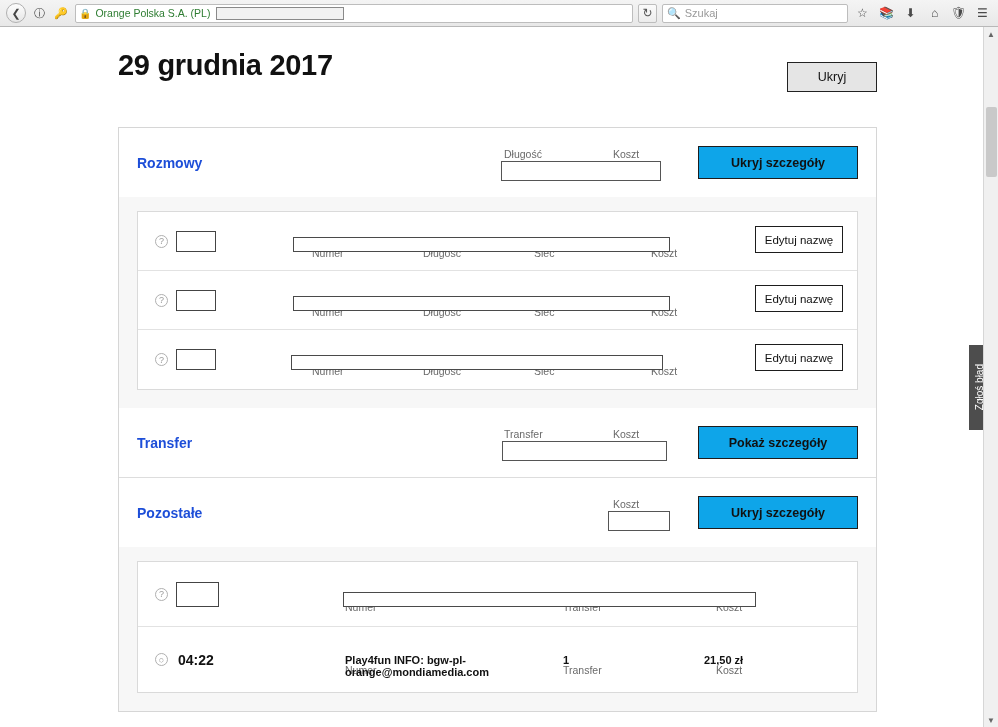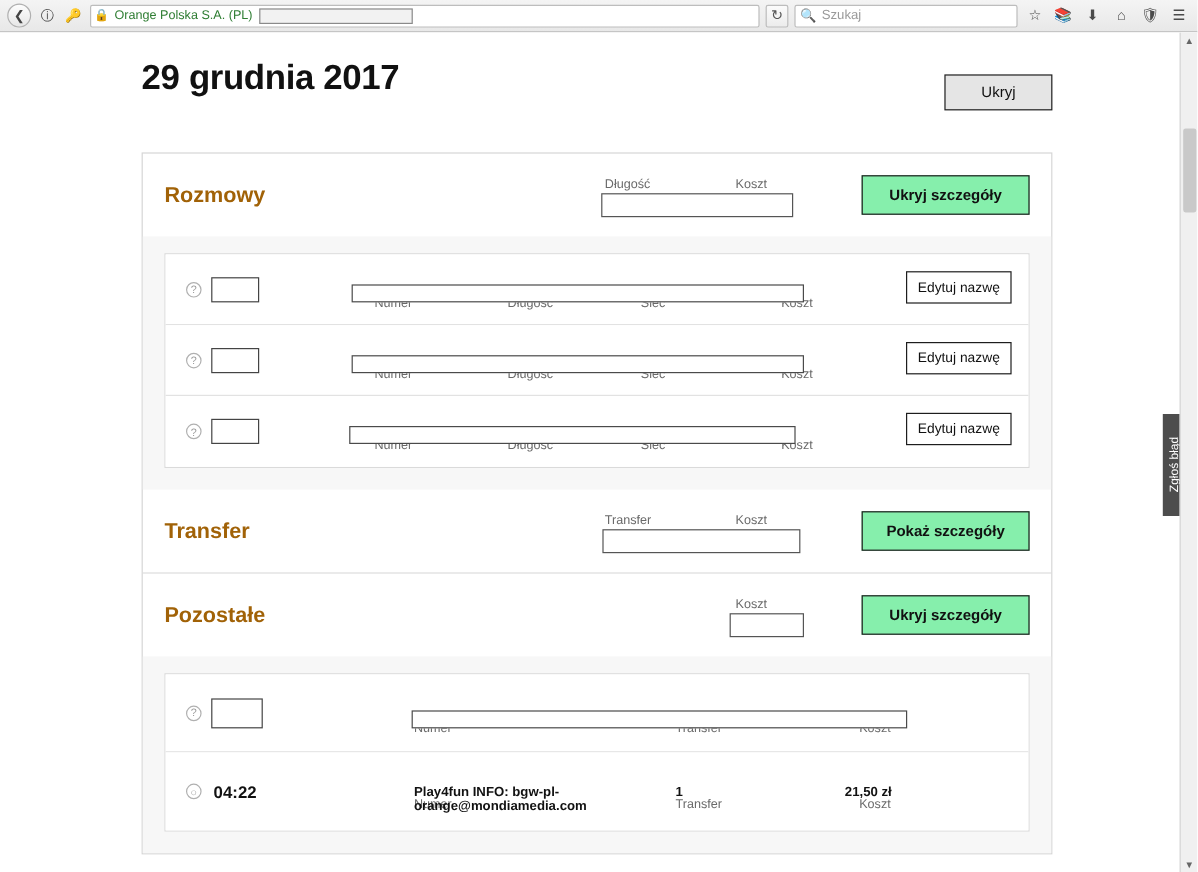--- a/index.html
+++ b/index.html
@@ -131,42 +131,42 @@
   }
 
   .section-head {
     position: relative;
     height: 69px;
     padding: 0 18px;
     display: flex;
     align-items: center;
   }
   .section-title {
-    font-size: 18px;
+    font-size: 14px;
     font-weight: bold;
-    color: #a16207;
+    color: #1d4ed8;
   }
   .head-col {
     font-size: 10.5px;
     color: #6a6a6a;
   }
   .head-input {
     position: absolute;
     border: 1px solid #555;
     background: #fff;
     height: 20px;
   }
   .wide-btn {
     position: absolute;
     right: 18px;
     top: 18px;
-    width: 140px;
+    width: 160px;
     height: 33px;
     border: 1px solid #1d1d1d;
-    background: #86efac;
+    background: #0ea5e9;
     font-size: 12.5px;
     font-weight: bold;
     color: #111;
     display: flex; align-items: center; justify-content: center;
   }
 
   .detail-block {
     margin: 0 18px 0 18px;
     border: 1px solid #dadada;
     background: #fff;

